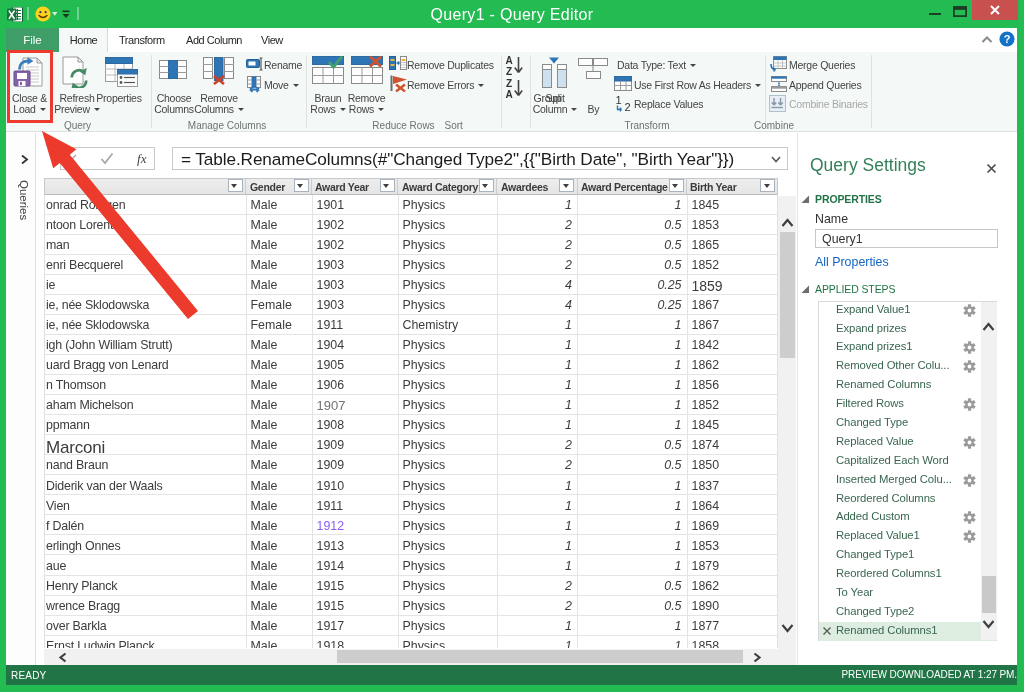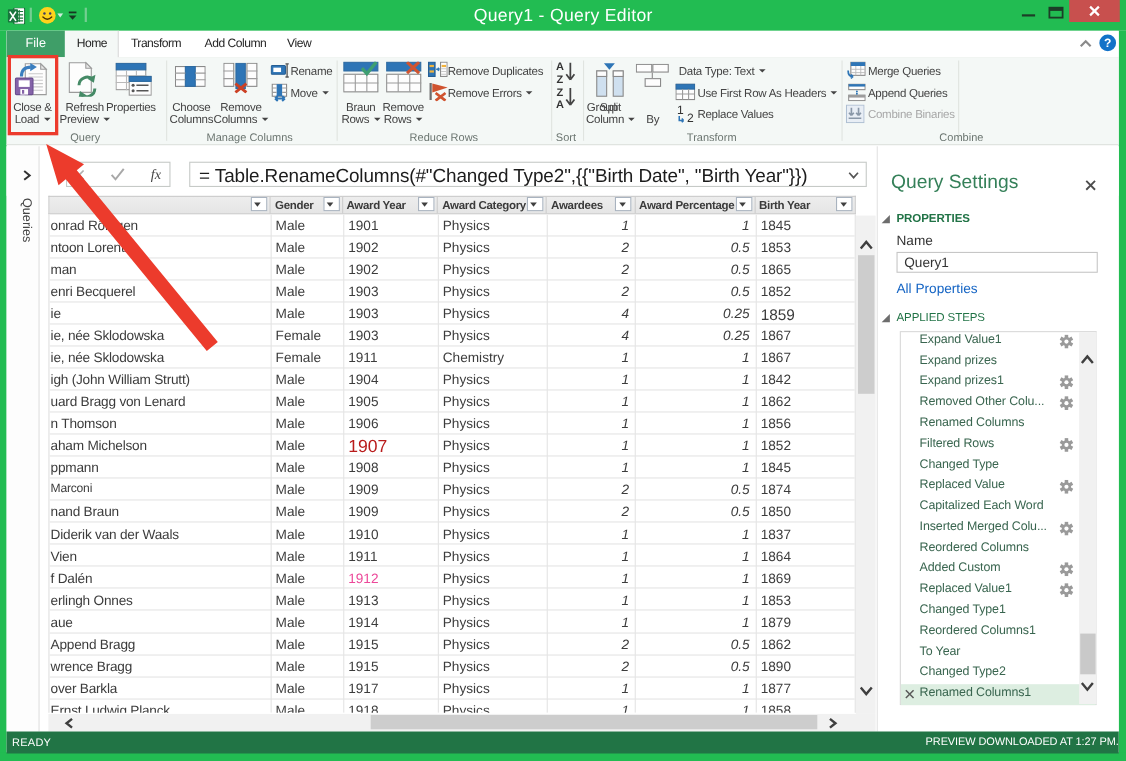--- a/index.html
+++ b/index.html
@@ -216,21 +216,21 @@
 <svg class="a" style="left:504px;top:55px" width="20" height="21" viewBox="0 0 20 21">
 <text x="5" y="9" font-size="10" font-weight="bold" text-anchor="middle" fill="#333" font-family="Liberation Sans">A</text>
 <text x="5" y="20" font-size="10" font-weight="bold" text-anchor="middle" fill="#333" font-family="Liberation Sans">Z</text>
 <path d="M14.5 2 L14.5 16 M14.5 17.5 L10.8 12.5 M14.5 17.5 L18.2 12.5" fill="none" stroke="#444" stroke-width="1.6"></path>
 </svg>
 <svg class="a" style="left:504px;top:78px" width="20" height="21" viewBox="0 0 20 21">
 <text x="5" y="9" font-size="10" font-weight="bold" text-anchor="middle" fill="#333" font-family="Liberation Sans">Z</text>
 <text x="5" y="20" font-size="10" font-weight="bold" text-anchor="middle" fill="#333" font-family="Liberation Sans">A</text>
 <path d="M14.5 2 L14.5 16 M14.5 17.5 L10.8 12.5 M14.5 17.5 L18.2 12.5" fill="none" stroke="#444" stroke-width="1.6"></path>
 </svg>
-<div class="tx" style="left:444.5px;top:119.5px;width:140px;text-align:center;font-size:10px;color:#6b7570">Sort</div>
+<div class="tx" style="left:444.5px;top:119.5px;width:140px;text-align:left;font-size:10px;color:#6b7570">Sort</div>
 <svg class="a" style="left:538px;top:55px" width="34" height="34" viewBox="0 0 34 34">
 <path d="M11 2.5 L21 2.5 L16 8.5 Z" fill="#2e75b6"></path>
 <rect x="4.5" y="9.5" width="9" height="23" fill="#cfe0ef" stroke="#8a8a8a"></rect>
 <rect x="19.5" y="9.5" width="9" height="23" fill="#cfe0ef" stroke="#8a8a8a"></rect>
 <rect x="4.5" y="9.5" width="9" height="5" fill="#fdfdfd" stroke="#8a8a8a"></rect>
 <rect x="19.5" y="9.5" width="9" height="5" fill="#fdfdfd" stroke="#8a8a8a"></rect>
 </svg>
 <div class="tx" style="left:495px;top:91.5px;width:120px;text-align:center;font-size:10.5px;color:#444;letter-spacing:-0.25px">Split</div>
 <div class="tx" style="left:495px;top:102.8px;width:120px;text-align:center;font-size:10.5px;color:#444;letter-spacing:-0.25px">Column<span class="car"></span></div>
 <svg class="a" style="left:578px;top:58px" width="31" height="24" viewBox="0 0 31 24">
@@ -279,21 +279,21 @@
 <circle cx="8" cy="7.2" r="0.9" fill="#2e75b6"></circle>
     <circle cx="8" cy="9.2" r="0.9" fill="#2e75b6"></circle>
 </svg>
 <div class="tx" style="left:789px;top:78.8px;font-size:10.5px;color:#444;letter-spacing:-0.25px">Append Queries</div>
 <svg class="a" style="left:769px;top:95px" width="17" height="17" viewBox="0 0 17 17">
 <rect x="0.5" y="0.5" width="16" height="16" fill="#e8eef5" stroke="#aebfd2"></rect>
 <path d="M5 3 L5 10 M5 10 L2.8 7.5 M5 10 L7.2 7.5 M11.5 3 L11.5 10 M11.5 10 L9.3 7.5 M11.5 10 L13.7 7.5" stroke="#8a98a8" stroke-width="1.5" fill="none"></path>
 <line x1="2.5" y1="12.5" x2="14" y2="12.5" stroke="#8a98a8" stroke-width="1.4"></line>
 </svg>
 <div class="tx" style="left:789px;top:98.3px;font-size:10.5px;color:#a8a8a8;letter-spacing:-0.25px">Combine Binaries</div>
-<div class="tx" style="left:754px;top:119.5px;width:140px;text-align:right;font-size:10px;color:#6b7570">Combine</div>
+<div class="tx" style="left:754px;top:119.5px;width:140px;text-align:left;font-size:10px;color:#6b7570">Combine</div>
 <div class="a" style="left:6px;top:133px;width:1011px;height:45px;background:#fff"></div>
 <div class="a" style="left:6px;top:133px;width:30px;height:532px;background:#fdfdfd;border-right:1px solid #e0e0e0"></div>
 <svg class="a" style="left:20px;top:154px" width="9" height="11" viewBox="0 0 9 11">
     <path d="M2 1.5 L7 5.5 L2 9.5" fill="none" stroke="#333" stroke-width="1.8"></path>
   </svg>
 <div class="tx" style="left:30px;top:180px;font-size:11.5px;color:#444;transform:rotate(90deg);transform-origin:0 0">Queries</div>
 <div class="a" style="left:60px;top:147px;width:95px;height:23px;background:#fff;border:1px solid #c6cac7"></div>
 <svg class="a" style="left:66px;top:153px" width="12" height="12" viewBox="0 0 12 12">
     <path d="M2 2 L10 10 M10 2 L2 10" stroke="#b0b0b0" stroke-width="1.6"></path>
   </svg>
@@ -421,33 +421,33 @@
 <div class="tx" style="left:647.0px;top:163.625px;font-size:12.4px;color:#3c3c3c">1862</div>
 <div class="tx" style="left:1.5px;top:183.675px;font-size:12.4px;color:#3c3c3c;letter-spacing:-0.2px">n Thomson</div>
 <div class="tx" style="left:206.0px;top:183.675px;font-size:12.4px;color:#3c3c3c">Male</div>
 <div class="tx" style="left:272.0px;top:183.675px;font-size:12.4px;color:#3c3c3c">1906</div>
 <div class="tx" style="left:358.0px;top:183.675px;font-size:12.4px;color:#3c3c3c">Physics</div>
 <div class="tx" style="left:452.5px;top:183.675px;width:75.0px;text-align:right;font-size:12.4px;font-style:italic;color:#3c3c3c">1</div>
 <div class="tx" style="left:533.0px;top:183.675px;width:104.0px;text-align:right;font-size:12.4px;font-style:italic;color:#3c3c3c">1</div>
 <div class="tx" style="left:647.0px;top:183.675px;font-size:12.4px;color:#3c3c3c">1856</div>
 <div class="tx" style="left:1.5px;top:203.725px;font-size:12.4px;color:#3c3c3c;letter-spacing:-0.2px">aham Michelson</div>
 <div class="tx" style="left:206.0px;top:203.725px;font-size:12.4px;color:#3c3c3c">Male</div>
-<div class="tx" style="left:272.0px;top:203.725px;font-size:16px;color:#b91c1c">1907</div>
+<div class="tx" style="left:272.0px;top:203.725px;font-size:13px;color:#737373">1907</div>
 <div class="tx" style="left:358.0px;top:203.725px;font-size:12.4px;color:#3c3c3c">Physics</div>
 <div class="tx" style="left:452.5px;top:203.725px;width:75.0px;text-align:right;font-size:12.4px;font-style:italic;color:#3c3c3c">1</div>
 <div class="tx" style="left:533.0px;top:203.725px;width:104.0px;text-align:right;font-size:12.4px;font-style:italic;color:#3c3c3c">1</div>
 <div class="tx" style="left:647.0px;top:203.725px;font-size:12.4px;color:#3c3c3c">1852</div>
 <div class="tx" style="left:1.5px;top:223.775px;font-size:12.4px;color:#3c3c3c;letter-spacing:-0.2px">ppmann</div>
 <div class="tx" style="left:206.0px;top:223.775px;font-size:12.4px;color:#3c3c3c">Male</div>
 <div class="tx" style="left:272.0px;top:223.775px;font-size:12.4px;color:#3c3c3c">1908</div>
 <div class="tx" style="left:358.0px;top:223.775px;font-size:12.4px;color:#3c3c3c">Physics</div>
 <div class="tx" style="left:452.5px;top:223.775px;width:75.0px;text-align:right;font-size:12.4px;font-style:italic;color:#3c3c3c">1</div>
 <div class="tx" style="left:533.0px;top:223.775px;width:104.0px;text-align:right;font-size:12.4px;font-style:italic;color:#3c3c3c">1</div>
 <div class="tx" style="left:647.0px;top:223.775px;font-size:12.4px;color:#3c3c3c">1845</div>
-<div class="tx" style="left:1.5px;top:243.82500000000002px;font-size:11px;color:#3c3c3c;letter-spacing:-0.2px"> Marconi</div>
+<div class="tx" style="left:1.5px;top:243.82500000000002px;font-size:17px;color:#3c3c3c;letter-spacing:-0.2px"> Marconi</div>
 <div class="tx" style="left:206.0px;top:243.82500000000002px;font-size:12.4px;color:#3c3c3c">Male</div>
 <div class="tx" style="left:272.0px;top:243.82500000000002px;font-size:12.4px;color:#3c3c3c">1909</div>
 <div class="tx" style="left:358.0px;top:243.82500000000002px;font-size:12.4px;color:#3c3c3c">Physics</div>
 <div class="tx" style="left:452.5px;top:243.82500000000002px;width:75.0px;text-align:right;font-size:12.4px;font-style:italic;color:#3c3c3c">2</div>
 <div class="tx" style="left:533.0px;top:243.82500000000002px;width:104.0px;text-align:right;font-size:12.4px;font-style:italic;color:#3c3c3c">0.5</div>
 <div class="tx" style="left:647.0px;top:243.82500000000002px;font-size:12.4px;color:#3c3c3c">1874</div>
 <div class="tx" style="left:1.5px;top:263.875px;font-size:12.4px;color:#3c3c3c;letter-spacing:-0.2px">nand Braun</div>
 <div class="tx" style="left:206.0px;top:263.875px;font-size:12.4px;color:#3c3c3c">Male</div>
 <div class="tx" style="left:272.0px;top:263.875px;font-size:12.4px;color:#3c3c3c">1909</div>
 <div class="tx" style="left:358.0px;top:263.875px;font-size:12.4px;color:#3c3c3c">Physics</div>
@@ -463,40 +463,40 @@
 <div class="tx" style="left:647.0px;top:283.92499999999995px;font-size:12.4px;color:#3c3c3c">1837</div>
 <div class="tx" style="left:1.5px;top:303.97499999999997px;font-size:12.4px;color:#3c3c3c;letter-spacing:-0.2px">Vien</div>
 <div class="tx" style="left:206.0px;top:303.97499999999997px;font-size:12.4px;color:#3c3c3c">Male</div>
 <div class="tx" style="left:272.0px;top:303.97499999999997px;font-size:12.4px;color:#3c3c3c">1911</div>
 <div class="tx" style="left:358.0px;top:303.97499999999997px;font-size:12.4px;color:#3c3c3c">Physics</div>
 <div class="tx" style="left:452.5px;top:303.97499999999997px;width:75.0px;text-align:right;font-size:12.4px;font-style:italic;color:#3c3c3c">1</div>
 <div class="tx" style="left:533.0px;top:303.97499999999997px;width:104.0px;text-align:right;font-size:12.4px;font-style:italic;color:#3c3c3c">1</div>
 <div class="tx" style="left:647.0px;top:303.97499999999997px;font-size:12.4px;color:#3c3c3c">1864</div>
 <div class="tx" style="left:1.5px;top:324.025px;font-size:12.4px;color:#3c3c3c;letter-spacing:-0.2px">f Dalén</div>
 <div class="tx" style="left:206.0px;top:324.025px;font-size:12.4px;color:#3c3c3c">Male</div>
-<div class="tx" style="left:272.0px;top:324.025px;font-size:12.4px;color:#ec4899">1912</div>
+<div class="tx" style="left:272.0px;top:324.025px;font-size:12.4px;color:#8b5cf6">1912</div>
 <div class="tx" style="left:358.0px;top:324.025px;font-size:12.4px;color:#3c3c3c">Physics</div>
 <div class="tx" style="left:452.5px;top:324.025px;width:75.0px;text-align:right;font-size:12.4px;font-style:italic;color:#3c3c3c">1</div>
 <div class="tx" style="left:533.0px;top:324.025px;width:104.0px;text-align:right;font-size:12.4px;font-style:italic;color:#3c3c3c">1</div>
 <div class="tx" style="left:647.0px;top:324.025px;font-size:12.4px;color:#3c3c3c">1869</div>
 <div class="tx" style="left:1.5px;top:344.075px;font-size:12.4px;color:#3c3c3c;letter-spacing:-0.2px">erlingh Onnes</div>
 <div class="tx" style="left:206.0px;top:344.075px;font-size:12.4px;color:#3c3c3c">Male</div>
 <div class="tx" style="left:272.0px;top:344.075px;font-size:12.4px;color:#3c3c3c">1913</div>
 <div class="tx" style="left:358.0px;top:344.075px;font-size:12.4px;color:#3c3c3c">Physics</div>
 <div class="tx" style="left:452.5px;top:344.075px;width:75.0px;text-align:right;font-size:12.4px;font-style:italic;color:#3c3c3c">1</div>
 <div class="tx" style="left:533.0px;top:344.075px;width:104.0px;text-align:right;font-size:12.4px;font-style:italic;color:#3c3c3c">1</div>
 <div class="tx" style="left:647.0px;top:344.075px;font-size:12.4px;color:#3c3c3c">1853</div>
 <div class="tx" style="left:1.5px;top:364.125px;font-size:12.4px;color:#3c3c3c;letter-spacing:-0.2px">aue</div>
 <div class="tx" style="left:206.0px;top:364.125px;font-size:12.4px;color:#3c3c3c">Male</div>
 <div class="tx" style="left:272.0px;top:364.125px;font-size:12.4px;color:#3c3c3c">1914</div>
 <div class="tx" style="left:358.0px;top:364.125px;font-size:12.4px;color:#3c3c3c">Physics</div>
 <div class="tx" style="left:452.5px;top:364.125px;width:75.0px;text-align:right;font-size:12.4px;font-style:italic;color:#3c3c3c">1</div>
 <div class="tx" style="left:533.0px;top:364.125px;width:104.0px;text-align:right;font-size:12.4px;font-style:italic;color:#3c3c3c">1</div>
 <div class="tx" style="left:647.0px;top:364.125px;font-size:12.4px;color:#3c3c3c">1879</div>
-<div class="tx" style="left:1.5px;top:384.17499999999995px;font-size:12.4px;color:#3c3c3c;letter-spacing:-0.2px"> Append Bragg</div>
+<div class="tx" style="left:1.5px;top:384.17499999999995px;font-size:12.4px;color:#3c3c3c;letter-spacing:-0.2px"> Henry Planck</div>
 <div class="tx" style="left:206.0px;top:384.17499999999995px;font-size:12.4px;color:#3c3c3c">Male</div>
 <div class="tx" style="left:272.0px;top:384.17499999999995px;font-size:12.4px;color:#3c3c3c">1915</div>
 <div class="tx" style="left:358.0px;top:384.17499999999995px;font-size:12.4px;color:#3c3c3c">Physics</div>
 <div class="tx" style="left:452.5px;top:384.17499999999995px;width:75.0px;text-align:right;font-size:12.4px;font-style:italic;color:#3c3c3c">2</div>
 <div class="tx" style="left:533.0px;top:384.17499999999995px;width:104.0px;text-align:right;font-size:12.4px;font-style:italic;color:#3c3c3c">0.5</div>
 <div class="tx" style="left:647.0px;top:384.17499999999995px;font-size:12.4px;color:#3c3c3c">1862</div>
 <div class="tx" style="left:1.5px;top:404.22499999999997px;font-size:12.4px;color:#3c3c3c;letter-spacing:-0.2px">wrence Bragg</div>
 <div class="tx" style="left:206.0px;top:404.22499999999997px;font-size:12.4px;color:#3c3c3c">Male</div>
 <div class="tx" style="left:272.0px;top:404.22499999999997px;font-size:12.4px;color:#3c3c3c">1915</div>
 <div class="tx" style="left:358.0px;top:404.22499999999997px;font-size:12.4px;color:#3c3c3c">Physics</div>

